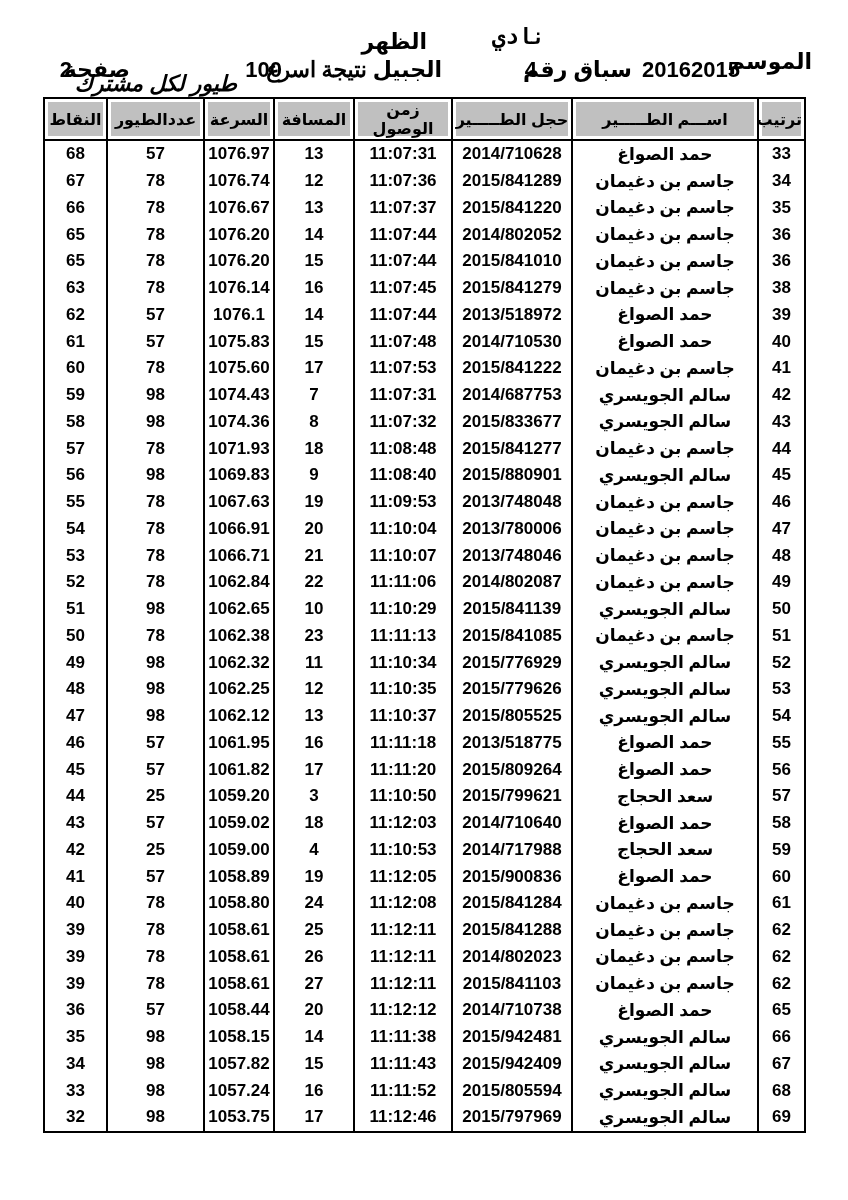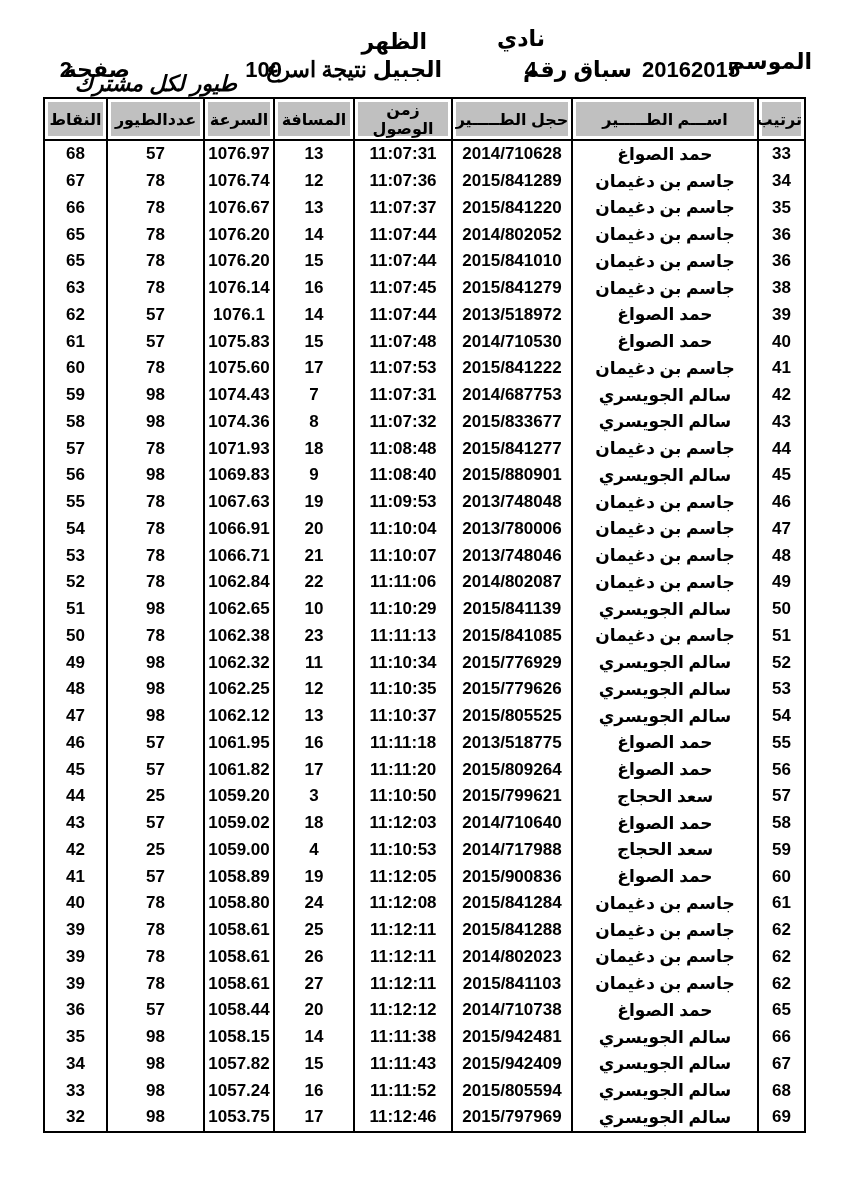--- a/index.html
+++ b/index.html
@@ -9,21 +9,21 @@
     margin:0 auto;
     background:#ffffff;
     color:#000;
     font-family:"Liberation Sans","DejaVu Sans",sans-serif;
     font-weight:bold;
     overflow:hidden;
   }
   
   .doc-header{position:absolute;top:0;left:0;width:100%;height:97px;}
   .doc-header span{position:absolute;white-space:nowrap;font-size:22px;line-height:24px;direction:rtl;text-align:center;}
-  .h-club1   {top:27px;right:303px;}
+  .h-club1   {top:27px;right:303px;font-family:Liberation Mono, monospace;}
   .h-club2   {top:30px;right:421px;}
   .h-season  {top:50px;right:36px;}
   .h-seasonv {top:58px;right:108px;margin-left:6px;}
   .h-race    {top:58px;right:216px;}
   .h-racev   {top:58px;right:311px;}
   .h-club3   {top:58px;right:406px;}
   .h-result  {top:58px;right:481px;font-family:Liberation Serif, serif;}
   .h-resultv {top:58px;right:566px;}
   .h-resultsfx{top:72px;right:611px;font-style:italic;}
   .h-pagelbl {top:58px;right:718px;margin-left:36px;}

